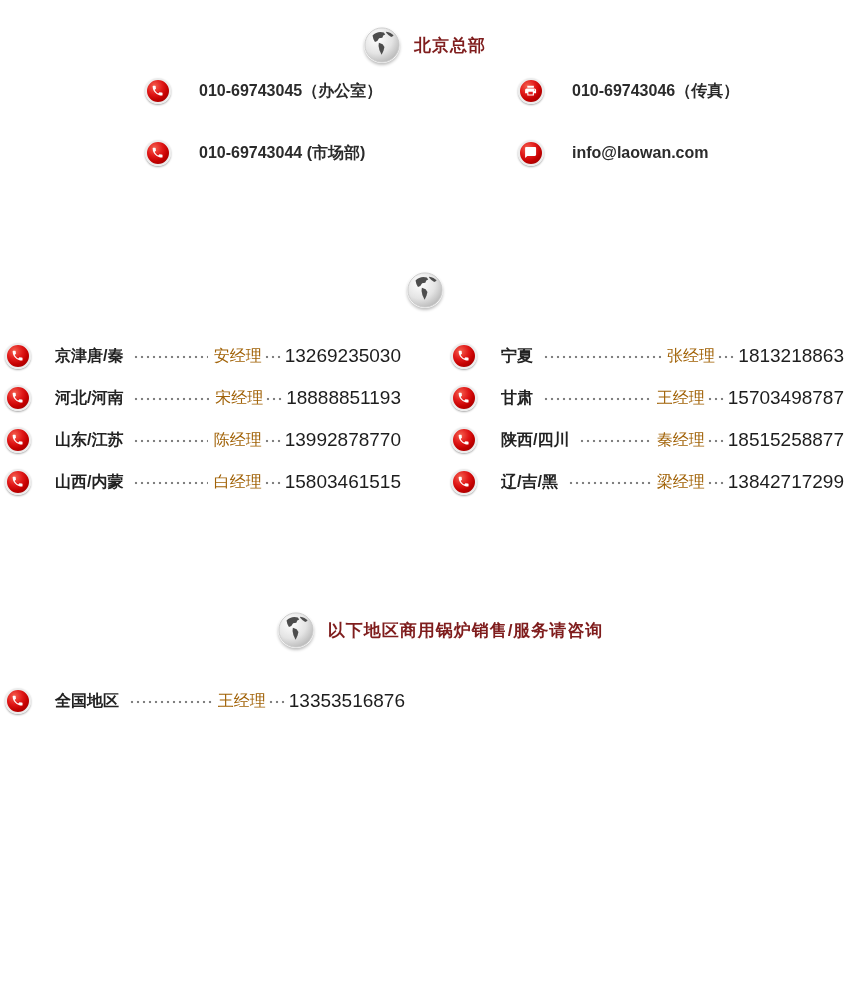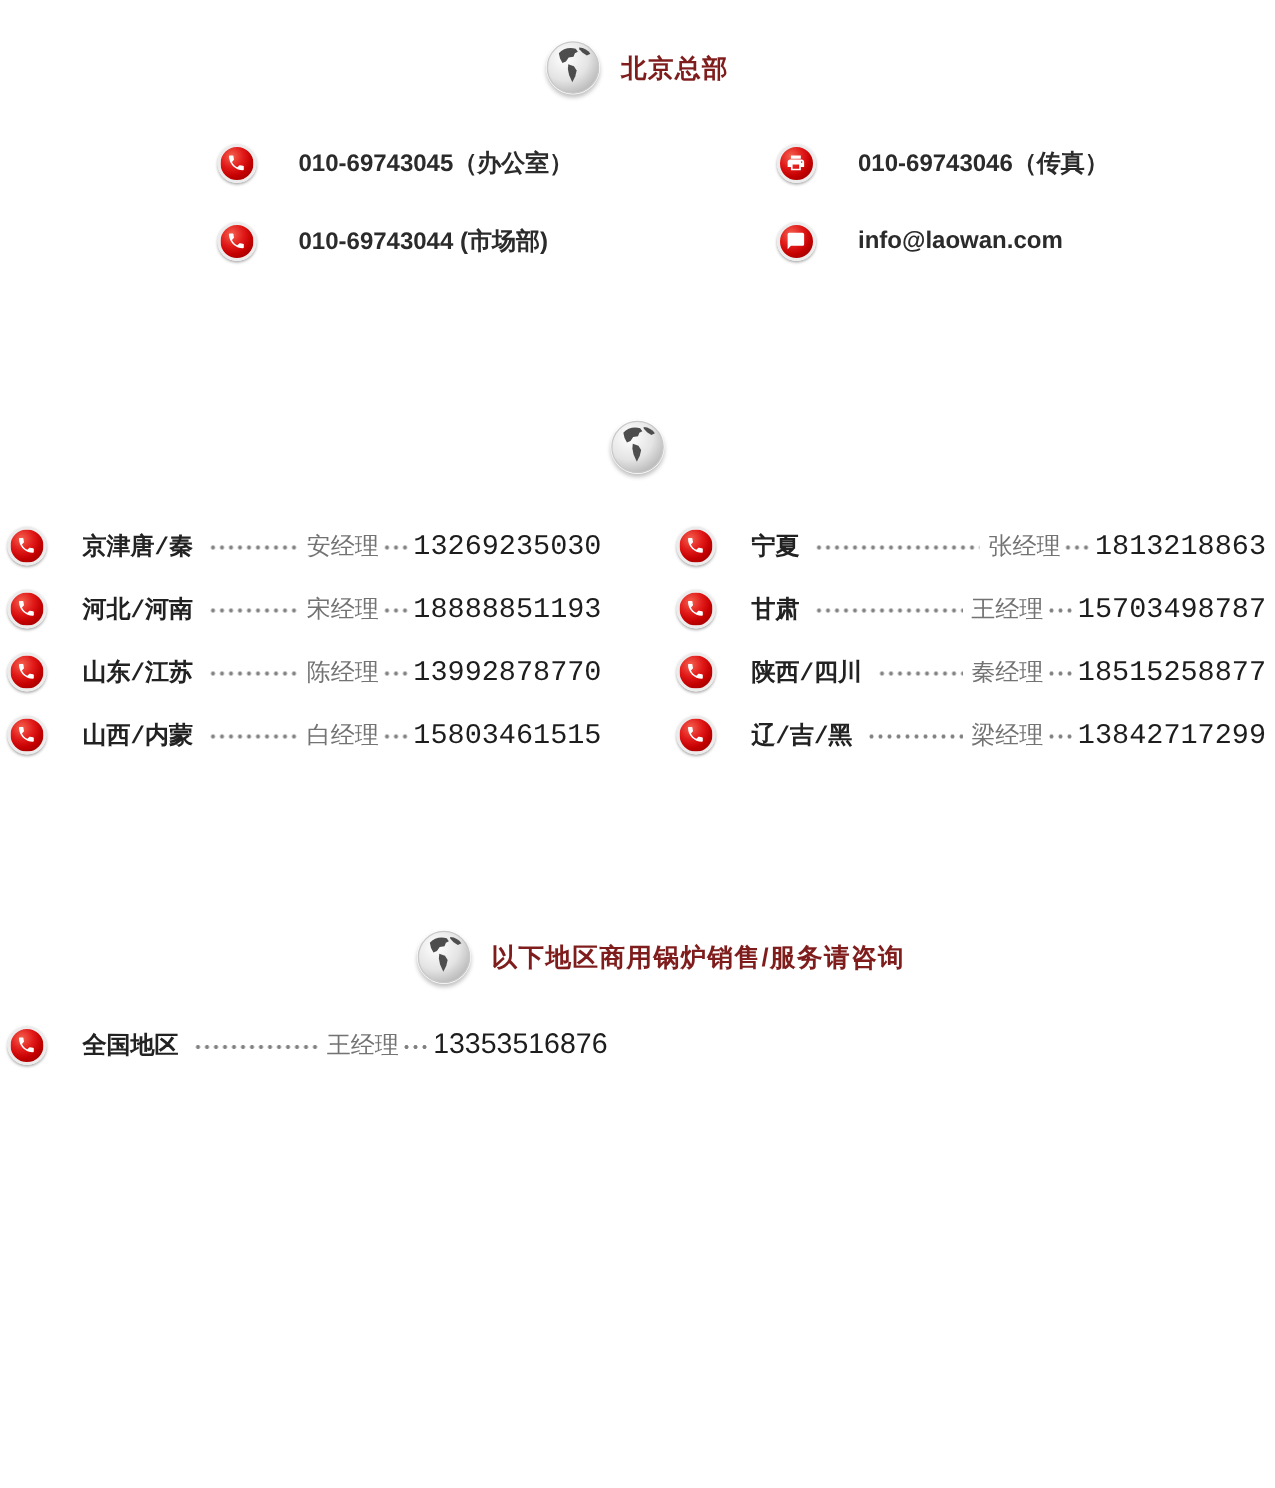--- a/index.html
+++ b/index.html
@@ -35,60 +35,59 @@
     border: 2px solid #ececec;
     box-shadow: 0 1px 2px rgba(0,0,0,0.35);
     display: flex; align-items: center; justify-content: center;
     flex: none;
   }
   .badge svg { width: 60%; height: 60%; fill: #ffffff; display: block; }
 
   
   .hq-grid {
     width: 705px;
-    margin: 33px 0 0 145px;
+    margin: 15px 0 0 145px;
     display: grid;
     grid-template-columns: 373px 1fr;
-    row-gap: 26px;
+    row-gap: 36px;
   }
   .hq-item { display: flex; align-items: center; height: 26px; }
   .hq-item .badge { width: 26px; height: 26px; margin-right: 28px; }
   .hq-text { font-size: 16px; font-weight: bold; color: #2b2b2b; white-space: nowrap; }
 
   
   .contacts-grid {
     margin: 35px 0 0 5px;
     display: flex;
     gap: 50px;
-    font-family: Liberation Mono, monospace;
   }
   .contact-col { width: 400px; }
   .contact-col.right { width: 403px; padding-right: 6px; }
   .contact-row { display: flex; align-items: center; height: 26px; margin-bottom: 16px; }
   .contact-row .badge { width: 26px; height: 26px; margin-right: 24px; }
   .region { font-size: 16px; font-weight: bold; color: #222222; white-space: nowrap; }
   .leader {
     flex: 1; height: 8px; margin: 2px 6px 0 10px;
     background-image: radial-gradient(circle, #808080 1.1px, transparent 1.6px);
     background-size: 6px 8px;
     background-repeat: repeat-x;
     background-position: left center;
   }
   .minidots {
     width: 17px; height: 8px; margin: 2px 4px 0 2px; flex: none;
     background-image: radial-gradient(circle, #808080 1.1px, transparent 1.6px);
     background-size: 6px 8px;
     background-repeat: repeat-x;
     background-position: left center;
   }
-  .manager { font-size: 16px; color: #737373; white-space: nowrap; flex: none; text-align: right; }
+  .manager { font-size: 16px; color: #a16207; white-space: nowrap; flex: none; text-align: right; }
   .phone-number { font-size: 19px; color: #1d1d1d; min-width: 106px; text-align: right; white-space: nowrap; flex: none; }
 
   
-  .national-row-wrap { margin: 28px 0 0 5px; width: 400px; }
+  .national-row-wrap { margin: 40px 0 0 5px; width: 400px; }
 
   
   .hq-header-wrap       { padding-top: 27px; }
   .regional-header-wrap { margin-top: 106px; }
   .contacts3-header-wrap{ margin-top: 101px; margin-left: 31px; }
 </style>
 </head>
 <body>
 
 <svg width="0" height="0" style="position:absolute" aria-hidden="true">

